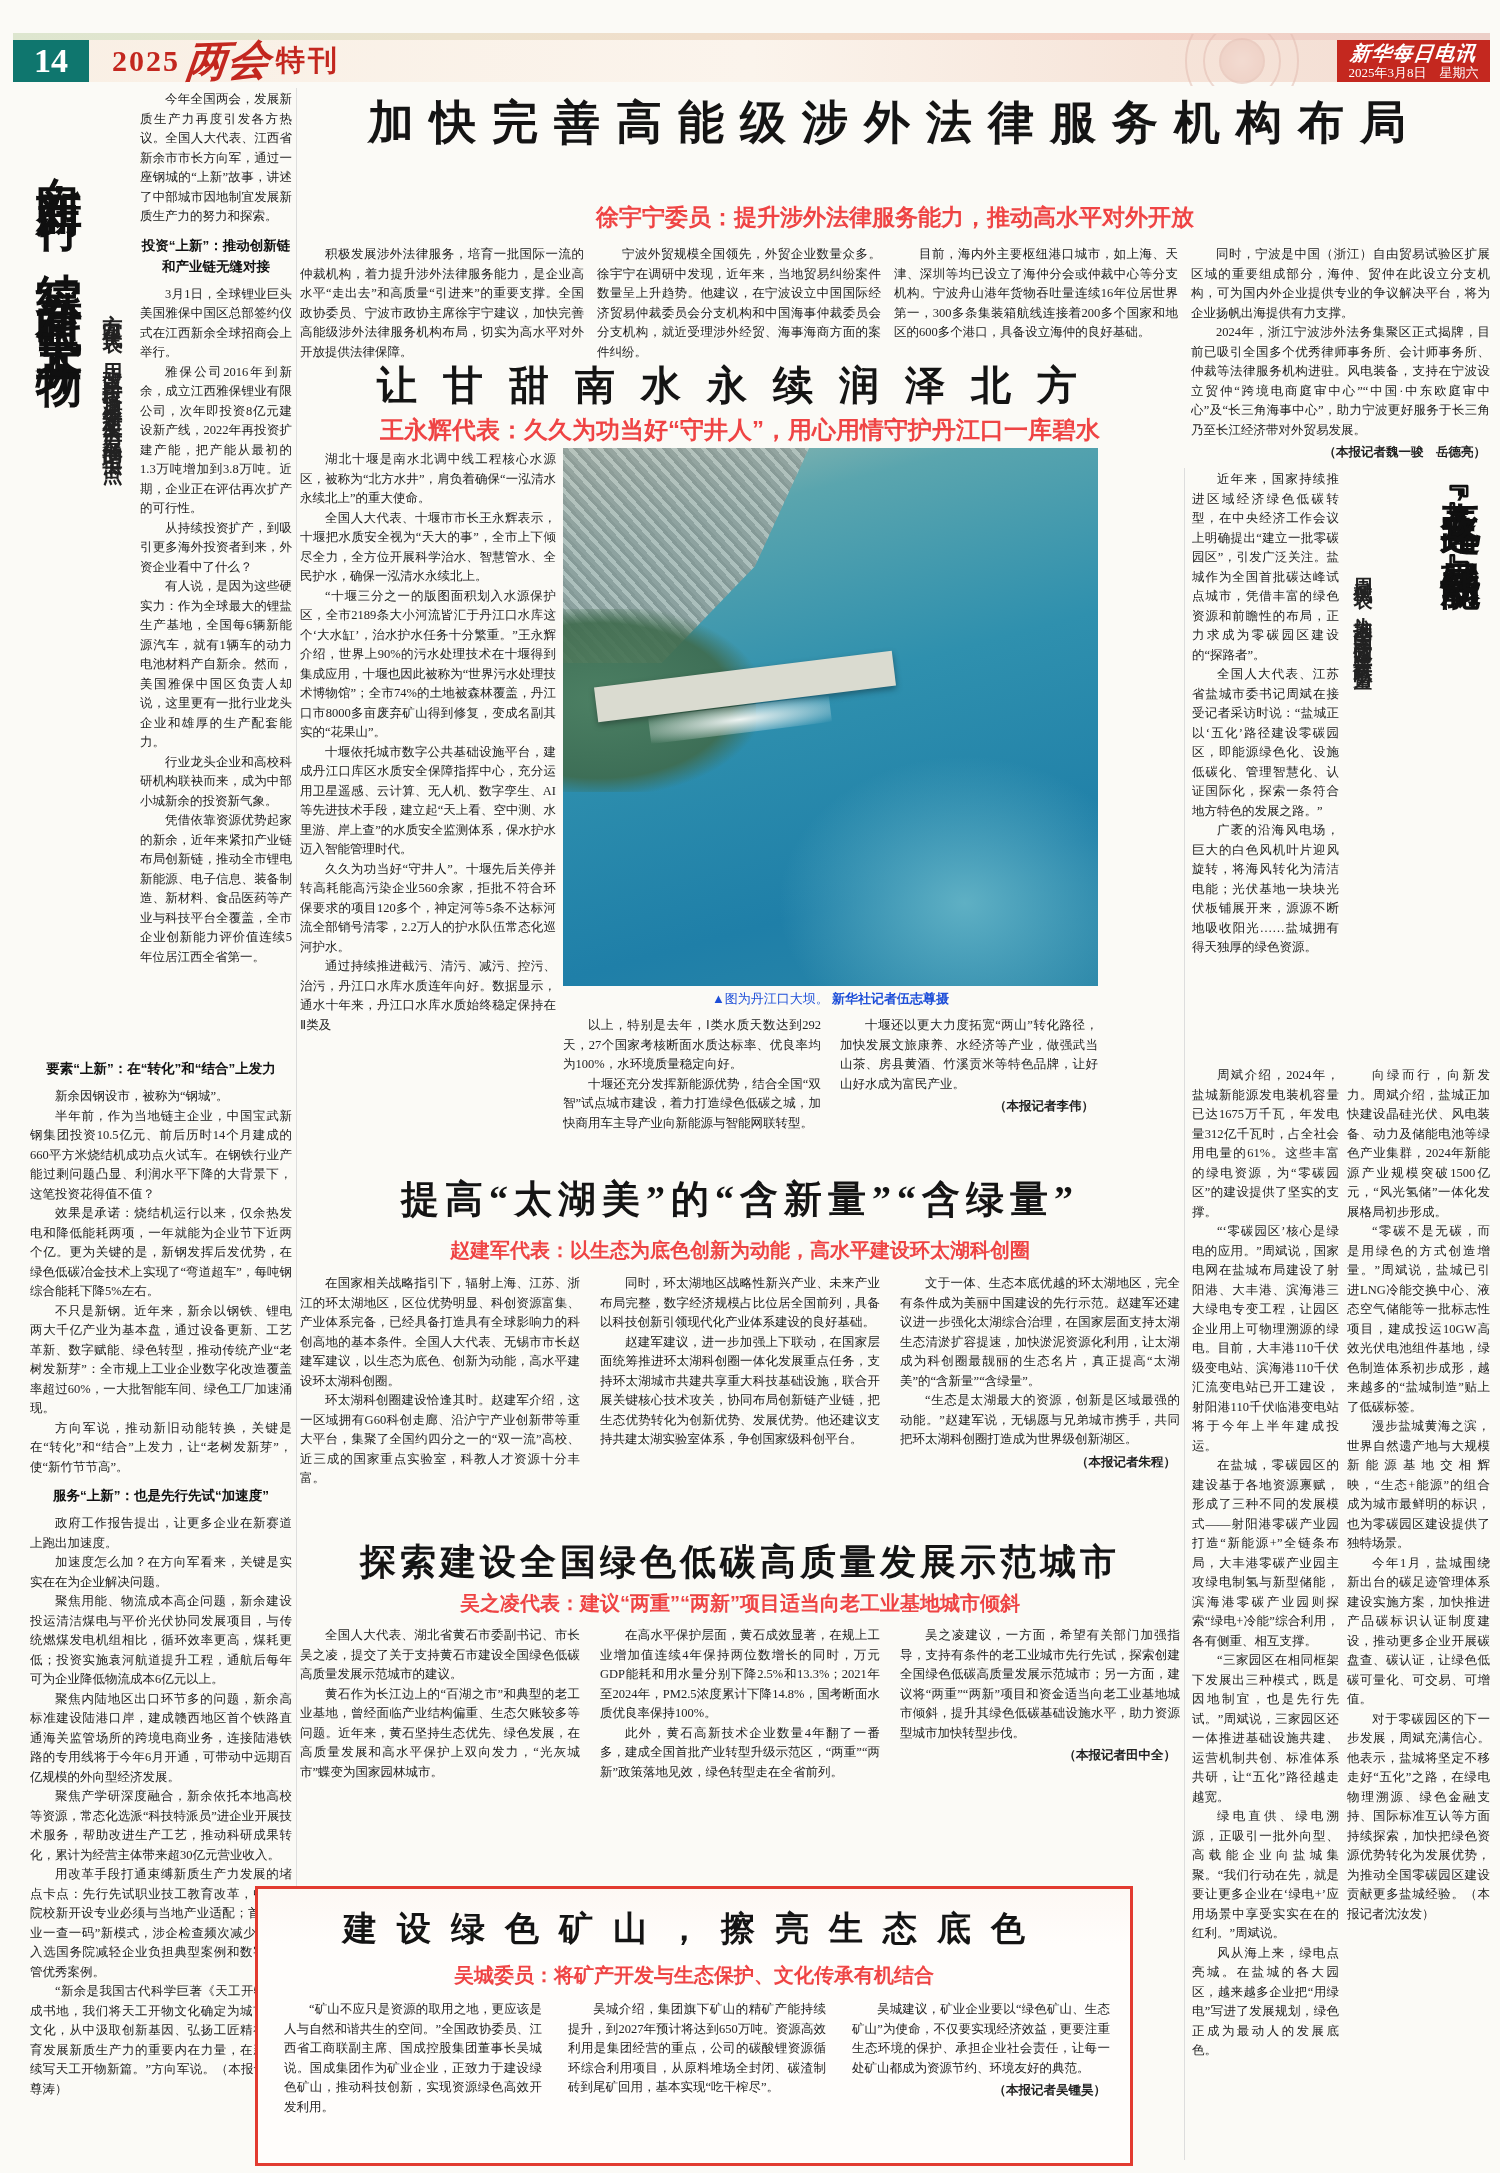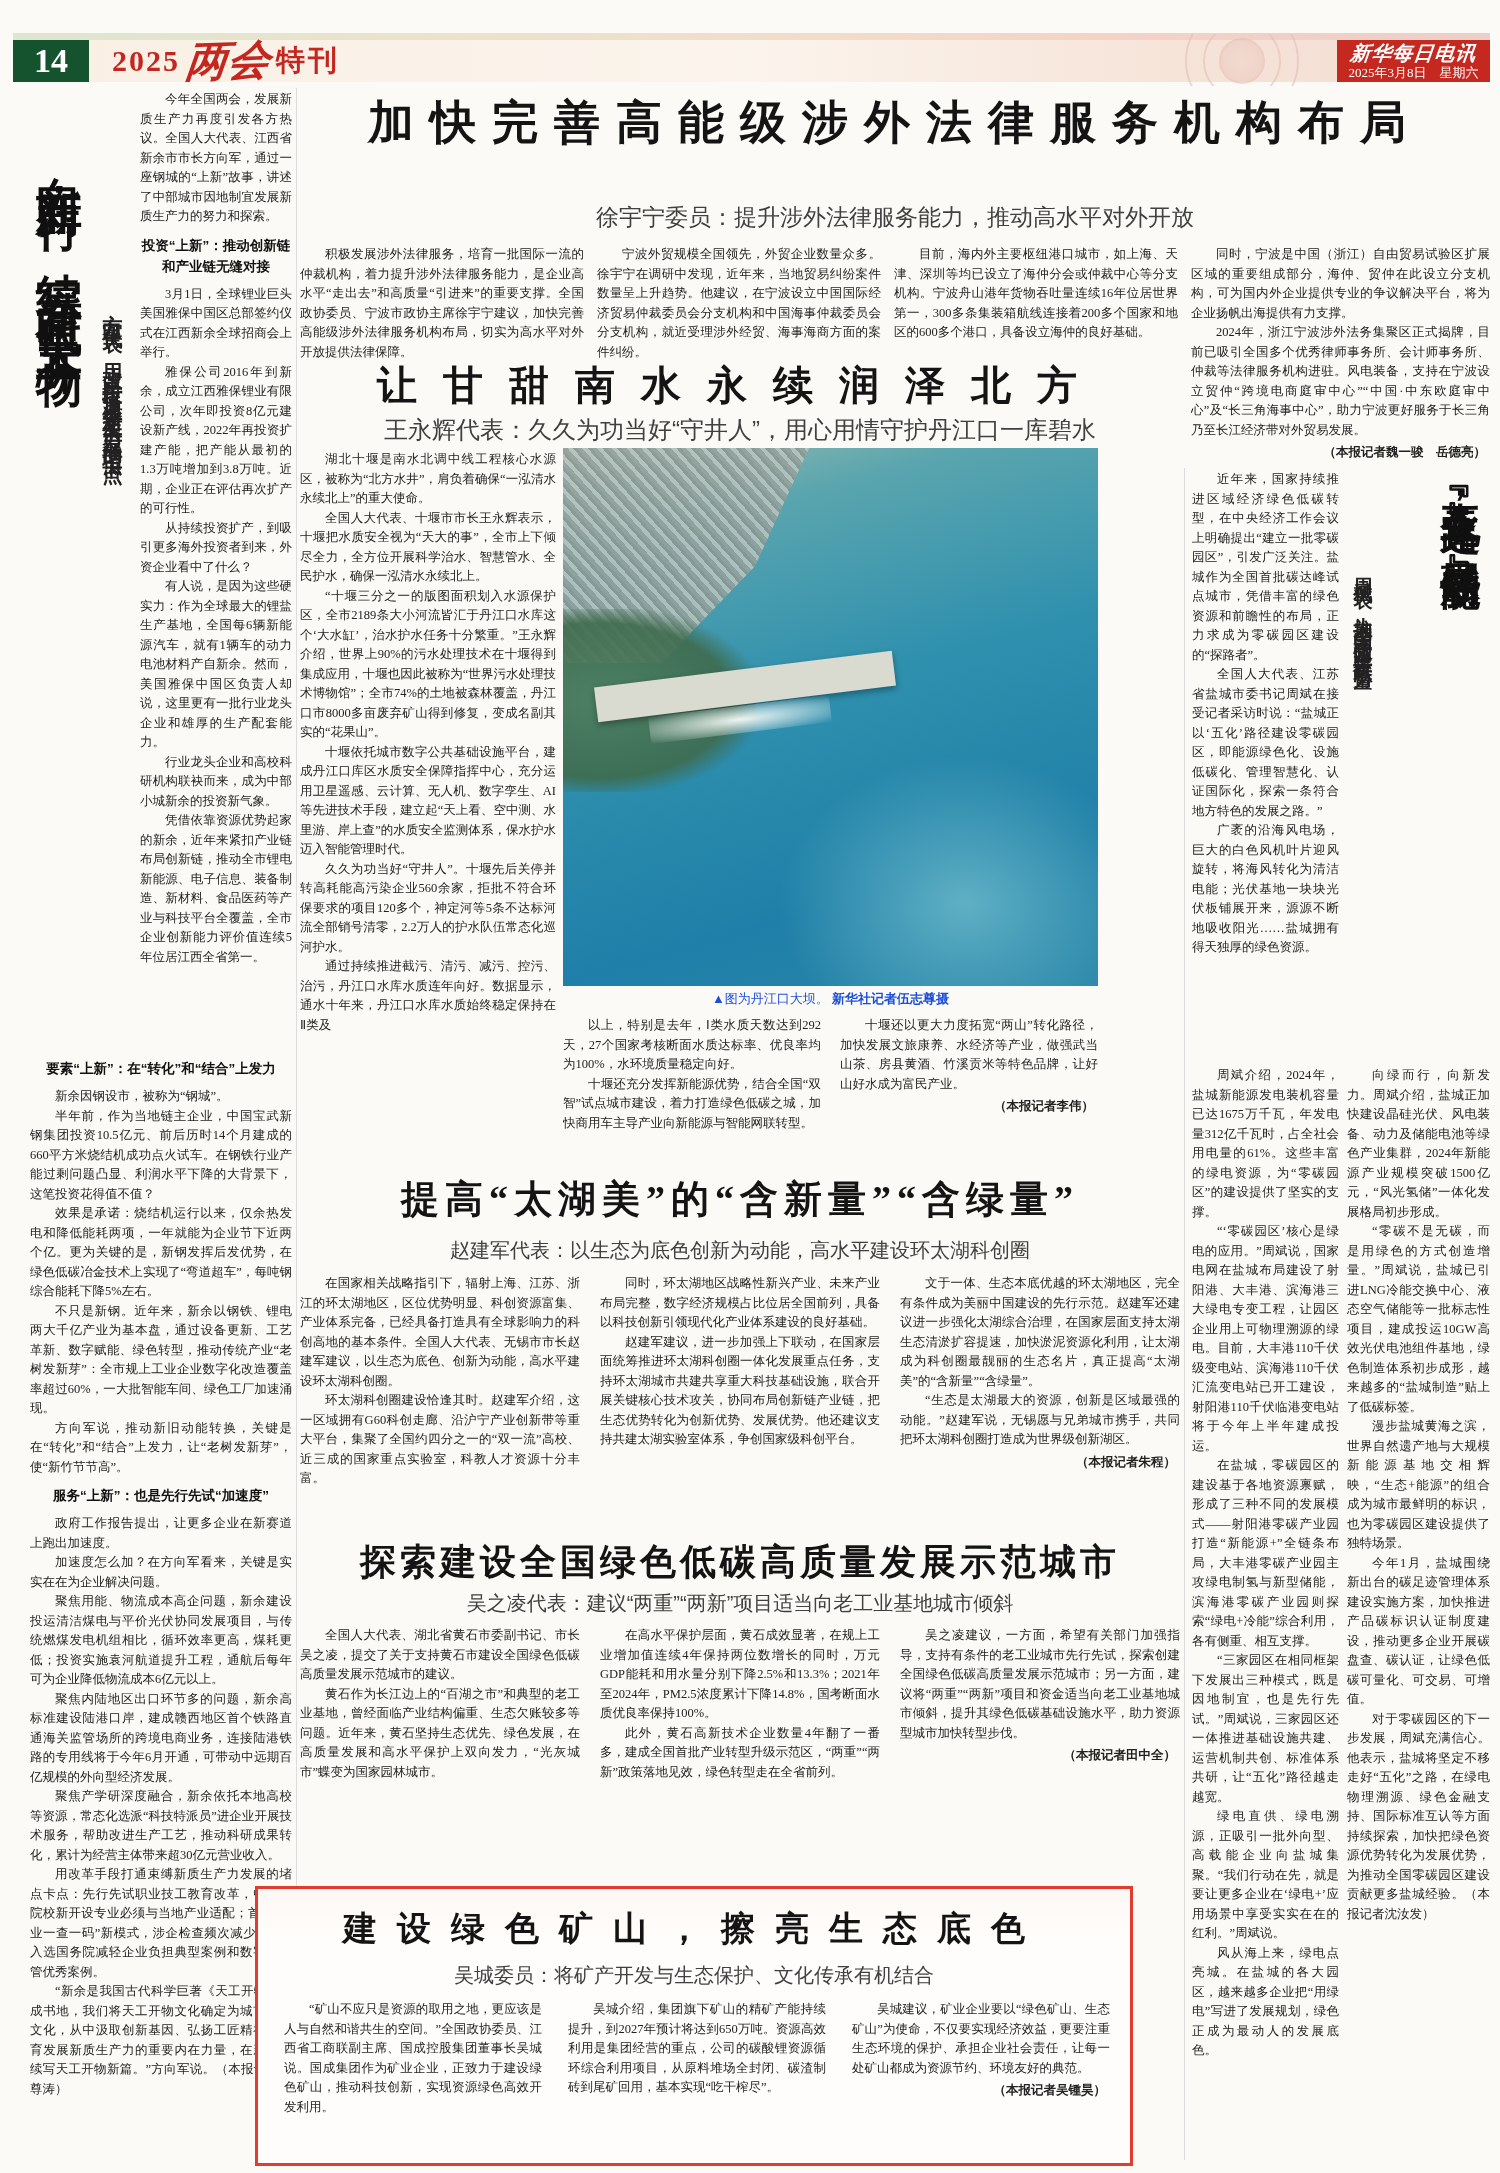--- a/index.html
+++ b/index.html
@@ -8,21 +8,21 @@
     background:#fbfaf6;color:#1c1c1c;
     font-family:"Liberation Serif", serif;
     overflow:hidden;
   }
   .abs{position:absolute;}
   
   .top-strip{left:13px;top:33px;width:1477px;height:7px;
     background:linear-gradient(90deg,#dde6cf,#ece2cd 30%,#f2dcca 55%,#f4d2c6 75%,#eccfc8);}
   .band{left:13px;top:40px;width:1477px;height:42px;
     background:linear-gradient(90deg,#f9efe4,#fbf4ec 50%,#f6e4d9 78%,#f3dcd2);}
-  .pagenum{left:13px;top:40px;width:76px;height:42px;background:#14532d;color:#fff;
+  .pagenum{left:13px;top:40px;width:76px;height:42px;background:#0f766e;color:#fff;
     font-family:"Liberation Serif",serif;font-weight:900;font-size:34px;line-height:42px;text-align:center;}
   .edition{left:112px;top:40px;height:42px;display:flex;align-items:center;color:#c3271f;}
   .edition .yr{font-family:Liberation Serif, serif;font-weight:800;font-size:30px;letter-spacing:2px;}
   .edition .script{font-family:"Liberation Serif",serif;font-weight:900;font-style:italic;
     font-size:42px;margin:0 6px;transform:skewX(-8deg) rotate(-2deg);line-height:1;}
   .edition .suffix{font-family:"Liberation Sans",sans-serif;font-weight:900;font-size:29px;letter-spacing:3px;}
   .rose{left:1095px;top:34px;width:220px;height:52px;overflow:hidden;opacity:.55;}
   .rose i{position:absolute;border-radius:50%;border:2px solid #e3bdb2;display:block;}
   .rose i:nth-child(1){left:90px;top:-30px;width:110px;height:110px;}
   .rose i:nth-child(2){left:108px;top:-12px;width:74px;height:74px;}
@@ -33,21 +33,21 @@
   .masthead .date{font-family:Liberation Serif, serif;font-size:13px;line-height:13px;}
   
   .col{overflow:hidden;font-size:12.5px;line-height:1.56;color:#222;}
   .para{margin:0;text-indent:2em;text-align:justify;}
   .shead{font-family:"Liberation Sans",sans-serif;font-weight:bold;text-align:center;
     font-size:13.5px;margin:8px 0;text-indent:0;color:#111;}
   .byline{text-align:right;font-weight:bold;margin-top:3px;padding-right:4px;}
   .vrule{width:1px;background:#ddd;}
   
   .hl{font-family:"Liberation Serif",serif;font-weight:900;color:#141414;text-align:center;white-space:nowrap;}
-  .sub{font-family:"Liberation Sans",sans-serif;font-weight:400;color:#404040;text-align:center;white-space:nowrap;}
+  .sub{font-family:"Liberation Sans",sans-serif;font-weight:700;color:#ef4444;text-align:center;white-space:nowrap;}
   .v-text{writing-mode:vertical-rl;text-orientation:upright;}
   
   .lv-head{left:28px;top:140px;height:910px;font-size:46px;font-weight:900;letter-spacing:10px;
     font-family:"Liberation Serif",serif;color:#101010;}
   .lv-sub{left:100px;top:298px;height:760px;font-size:20px;letter-spacing:5px;
     font-family:"Liberation Sans",sans-serif;font-weight:600;color:#222;}
   
   .rv-head{left:1394px;top:470px;height:590px;width:94px;font-size:40px;font-weight:900;
     letter-spacing:2px;font-family:"Liberation Serif",serif;color:#101010;}
   .rv-sub{left:1350px;top:562px;height:495px;font-size:19px;letter-spacing:4px;

